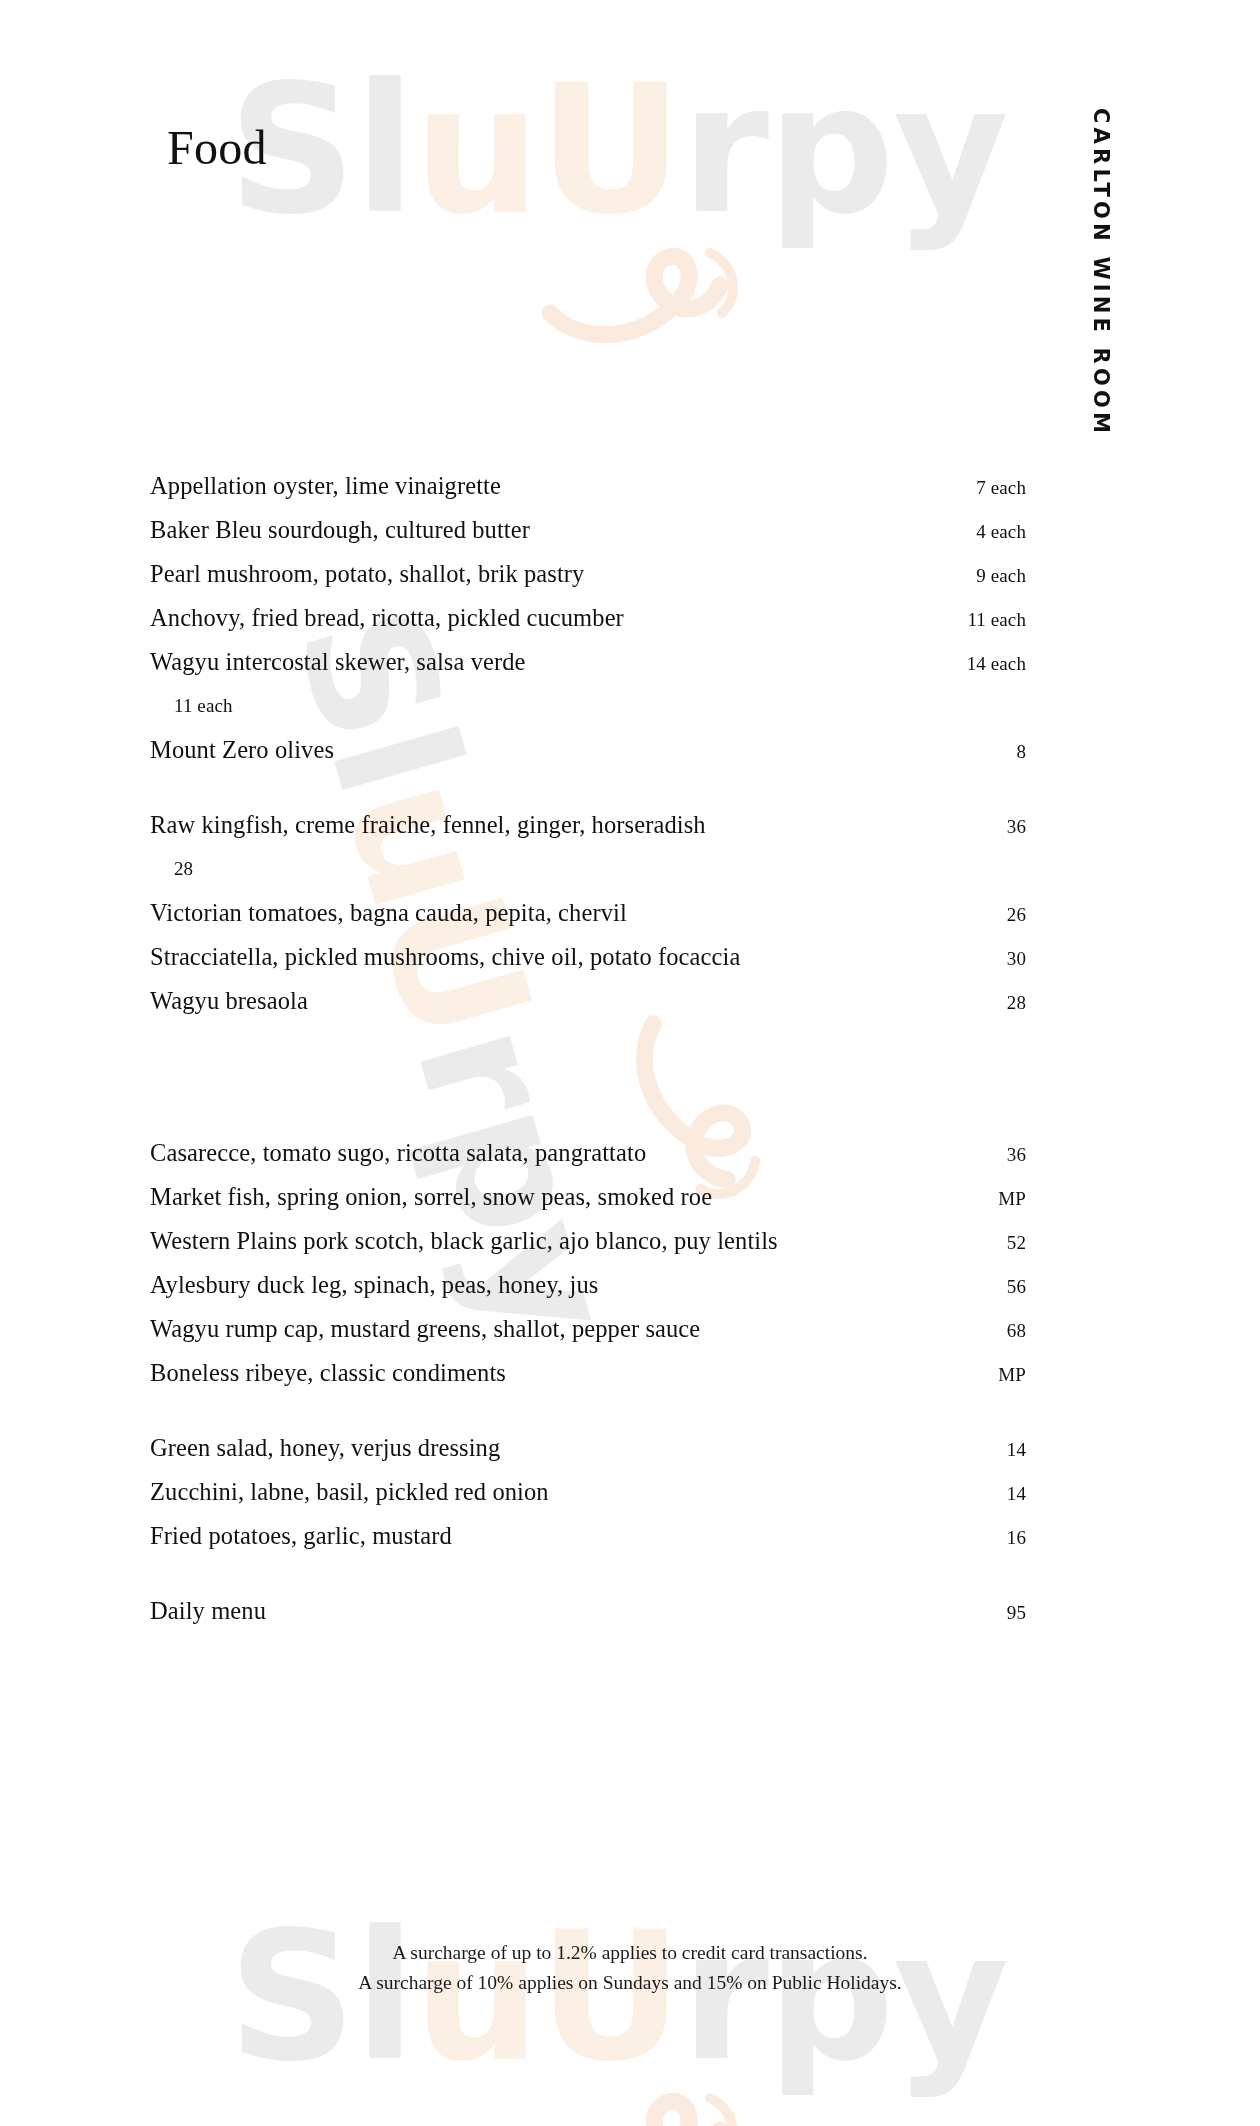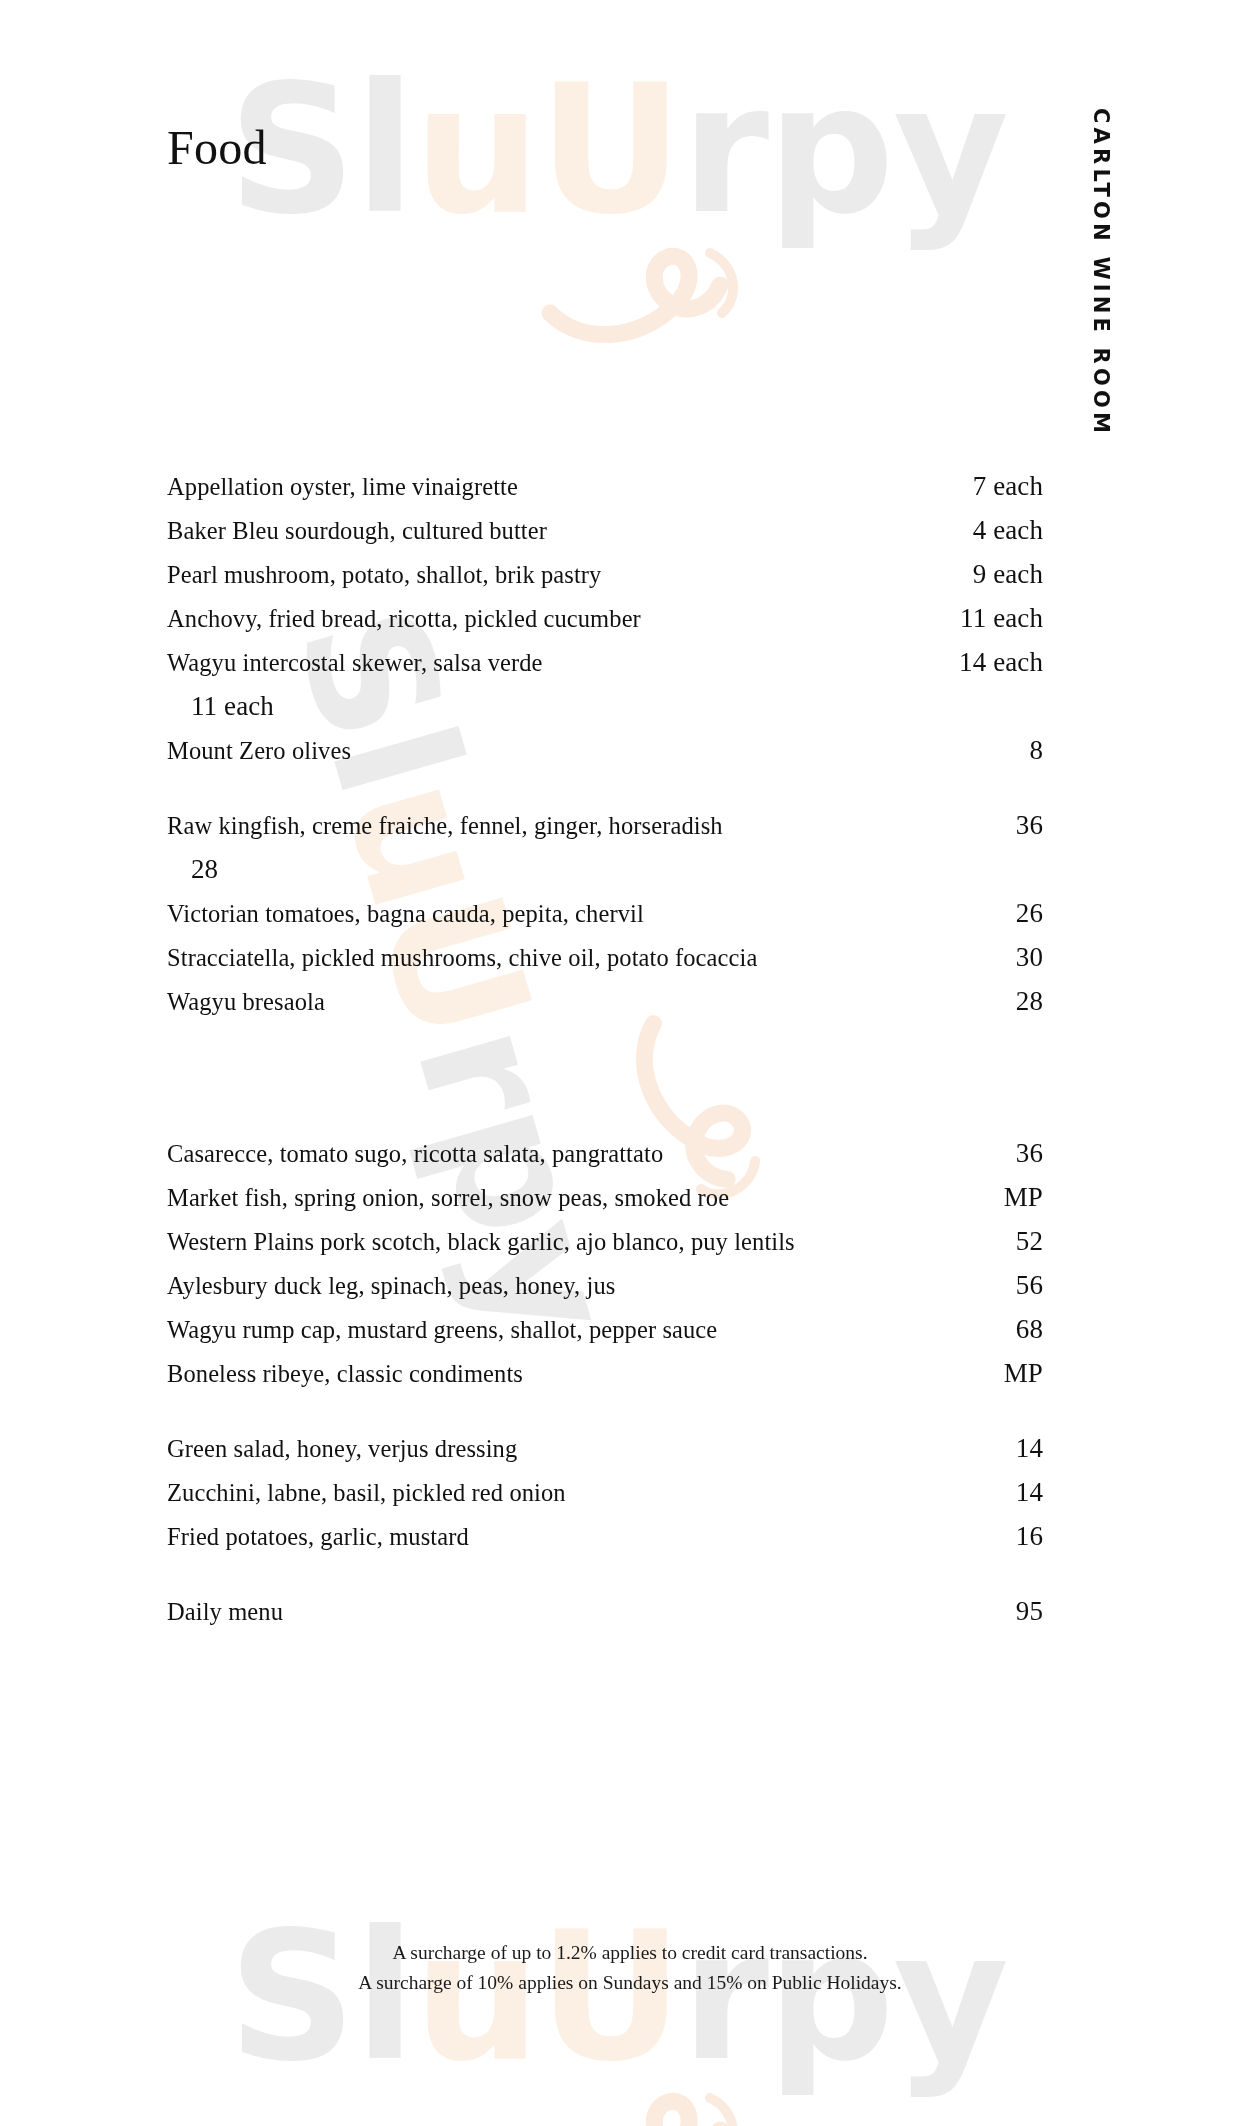--- a/index.html
+++ b/index.html
@@ -76,42 +76,42 @@
     font-size: 48px;
     font-weight: 400;
     line-height: 1;
     letter-spacing: 0.3px;
     color: #111111;
   }
 
   .menu {
     position: absolute;
     top: 464px;
-    left: 167px;
+    left: 150px;
     width: 876px;
   }
 
   .section { margin: 0; }
   .section + .section { margin-top: 31px; }
   .section.gap-large { margin-top: 108px; }
 
   .menu-row {
     display: flex;
     align-items: baseline;
     justify-content: space-between;
     height: 44px;
     line-height: 44px;
   }
   .item-name {
     font-size: 24.5px;
     letter-spacing: 0.1px;
     white-space: nowrap;
   }
   .item-price {
-    font-size: 27px;
+    font-size: 19px;
     letter-spacing: 0.1px;
     white-space: nowrap;
     text-align: right;
     flex: 0 0 auto;
     padding-left: 24px;
   }
 
   .footnotes {
     position: absolute;
     top: 1938px;

